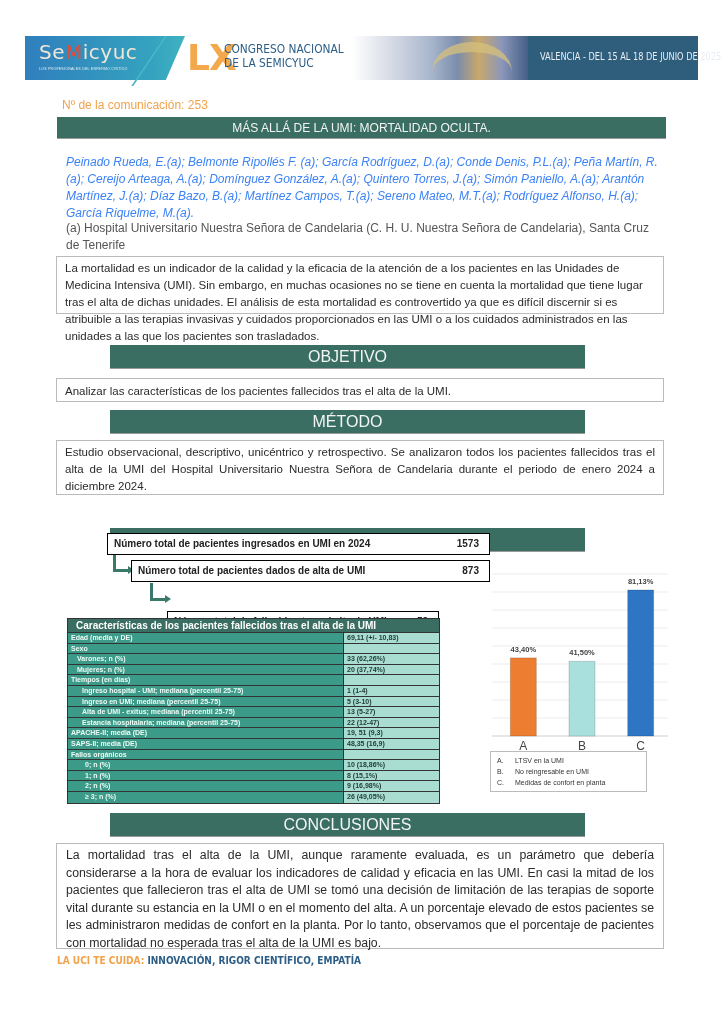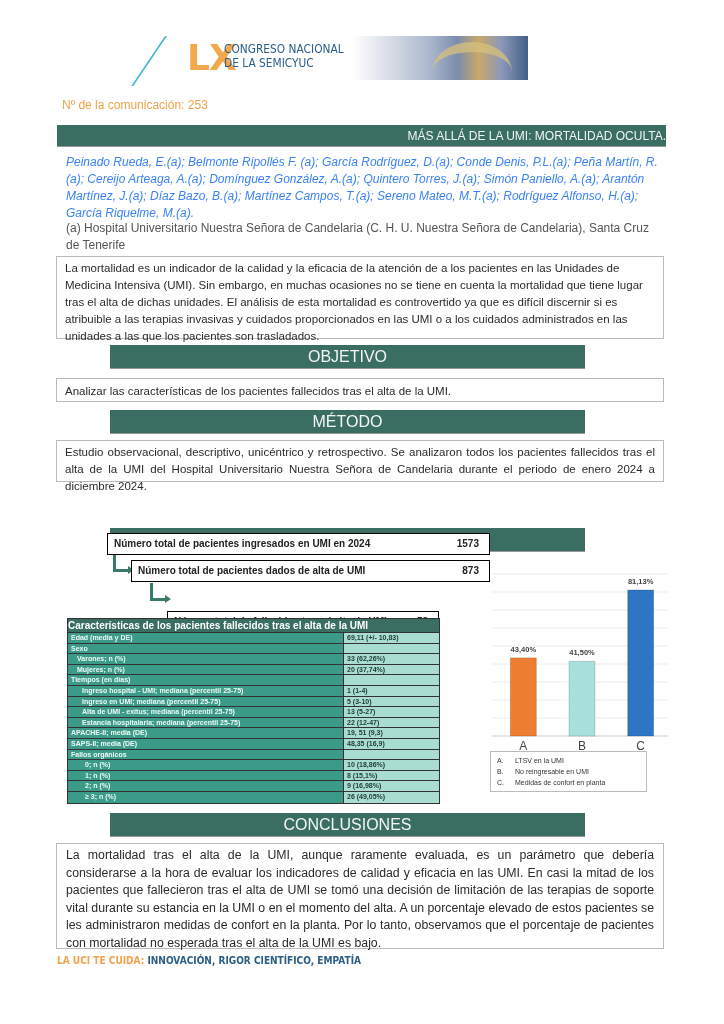--- a/index.html
+++ b/index.html
@@ -19,46 +19,46 @@
   .congreso { position: absolute; left: 199px; top: 6px; font-size: 12.5px; line-height: 14px; color: #2b5d87; font-family: "DejaVu Sans", sans-serif; transform: scaleX(0.85); transform-origin: left; white-space: nowrap; }
   .hdr-photo { position: absolute; left: 327px; top: 0; width: 176px; height: 44px;
     background: linear-gradient(90deg, #ffffff 0%, #d7dbe6 22%, #a8b6cc 45%, #7b8dac 60%, #c9a86a 72%, #8b97ba 85%, #445f86 100%); }
   .hdr-photo .arch { position: absolute; left: 80px; top: 6px; width: 80px; height: 60px; border-radius: 50% 50% 0 0; border-top: 10px solid #d7c17c; opacity: 0.75; }
   .hdr-date { position: absolute; left: 503px; top: 0; width: 170px; height: 44px; background: #2e5e7c; }
   .hdr-date span { position: absolute; left: 12px; top: 15px; font-size: 10px; color: #e9eef3; white-space: nowrap; transform: scaleX(0.82); transform-origin: left; font-family: "DejaVu Sans", sans-serif; }
 
   .comnum { position: absolute; left: 62px; top: 98px; font-size: 12px; color: #f1a24a; }
 
   .bar { position: absolute; background: #3a6e62; color: #f2f5f3; text-align: center; font-size: 16px; border-bottom: 1px solid #999; }
-  .title-bar { left: 57px; top: 125px; width: 609px; height: 22px; line-height: 22px; font-size: 12px; text-align: right; }
+  .title-bar { left: 57px; top: 117px; width: 609px; height: 22px; line-height: 22px; font-size: 12px; }
   .sec-bar { left: 110px; width: 475px; height: 24px; line-height: 24px; }
 
   .authors { position: absolute; left: 66px; top: 154px; width: 594px; font-size: 12px; line-height: 17px; font-style: italic; color: #3b82f6; }
   .affil { position: absolute; left: 66px; top: 220px; width: 594px; font-size: 12px; line-height: 17px; color: #555; }
 
   .box { position: absolute; left: 56px; width: 608px; border: 1px solid #bbb; background: #fff; font-size: 11.5px; line-height: 17px; color: #2b2b2b; padding: 3px 8px; }
-  .intro { top: 256px; height: 83px; }
+  .intro { top: 256px; height: 58px; }
   .obj { left: 56px; top: 378px; height: 24px; padding-top: 4px; }
-  .met { top: 440px; height: 42px; text-align: justify; }
+  .met { top: 440px; height: 55px; text-align: justify; }
   .conc { top: 843px; height: 106px; font-size: 12.3px; line-height: 17.5px; text-align: justify; padding: 3px 9px; }
 
   
   .flow { position: absolute; border: 1px solid #000000; background: #fff; font-size: 10px; font-weight: bold; color: #222; height: 22px; line-height: 20px; padding-left: 6px; }
   .flow .v { position: absolute; right: 10px; top: 0; }
   .f1 { left: 107px; top: 533px; width: 383px; }
   .f2 { left: 131px; top: 560px; width: 359px; }
   .f3 { left: 167px; top: 611px; width: 272px; }
   .arrow { position: absolute; border-left: 3px solid #3a7a6a; border-bottom: 3px solid #3a7a6a; width: 15px; }
   .arrow::after { content: ""; position: absolute; right: -6px; bottom: -5px; border-left: 6px solid #3a7a6a; border-top: 4px solid transparent; border-bottom: 4px solid transparent; }
   .a1 { left: 113px; top: 555px; height: 17px; }
   .a2 { left: 150px; top: 583px; height: 18px; }
 
   
   .tbl { position: absolute; left: 67px; top: 618px; width: 373px; border: 1px solid #333; border-collapse: collapse; }
-  .tbl-head { background: #3a6e62; color: #fff; font-weight: bold; font-size: 10px; height: 14px; line-height: 14px; padding-left: 0; border-bottom: 1px solid #333; }
+  .tbl-head { background: #3a6e62; color: #fff; font-weight: bold; font-size: 10px; height: 14px; line-height: 14px; padding-left: 8px; border-bottom: 1px solid #333; }
   .tbl-row { display: flex; height: 10.6px; border-bottom: 1px solid #333; font-size: 7px; font-weight: bold; line-height: 10px; }
   .tbl-row:last-child { border-bottom: none; }
   .tbl-row .k { width: 276px; background: #3c9b88; color: #eefaf6; padding-left: 3px; border-right: 1px solid #333; white-space: nowrap; overflow: hidden; }
   .tbl-row .val { flex: 1; background: #a9ddd1; color: #1e3a33; padding-left: 3px; }
   .tbl-row .k.l1 { padding-left: 9px; }
   .tbl-row .k.l2 { padding-left: 14px; }
   .tbl-row .k.l3 { padding-left: 17px; }
 
   
   .chart { position: absolute; left: 490px; top: 570px; width: 180px; height: 225px; }
@@ -67,29 +67,36 @@
   .legend .li .ll { width: 18px; }
 
   .footer-motto { position: absolute; left: 57px; top: 954px; font-size: 11px; font-weight: bold; font-family: "DejaVu Sans", sans-serif; transform: scaleX(0.82); transform-origin: left; white-space: nowrap; }
   .footer-motto .o { color: #f1a24a; }
   .footer-motto .b { color: #2b5d87; }
 </style>
 </head>
 <body>
 
 <div class="hdr">
+  <div class="hdr-logo">
+    <div class="logo-text"><span>Se</span><span class="m">M</span><span>icyuc</span></div>
+    <div class="logo-sub">LOS PROFESIONALES DEL ENFERMO CRÍTICO</div>
+  </div>
   <div class="hdr-slash"></div>
   <div class="lx">LX</div>
   <div class="congreso">
     <div>CONGRESO NACIONAL</div>
     <div>DE LA SEMICYUC</div>
   </div>
   <div class="hdr-photo">
       <div class="arch"></div>
     </div>
+  <div class="hdr-date">
+    <span>VALENCIA - DEL 15 AL 18 DE JUNIO DE 2025</span>
+  </div>
 </div>
 
 <div class="comnum">Nº de la comunicación: 253</div>
 <div class="bar title-bar">MÁS ALLÁ DE LA UMI: MORTALIDAD OCULTA.</div>
 
 <div class="authors">Peinado Rueda, E.(a); Belmonte Ripollés F. (a); García Rodríguez, D.(a); Conde Denis, P.L.(a); Peña Martín, R.(a); Cereijo Arteaga, A.(a); Domínguez González, A.(a); Quintero Torres, J.(a); Simón Paniello, A.(a); Arantón Martínez, J.(a); Díaz Bazo, B.(a); Martínez Campos, T.(a); Sereno Mateo, M.T.(a); Rodríguez Alfonso, H.(a); García Riquelme, M.(a).</div>
 <div class="affil">(a) Hospital Universitario Nuestra Señora de Candelaria (C. H. U. Nuestra Señora de Candelaria), Santa Cruz de Tenerife</div>
 
 <div class="box intro">La mortalidad es un indicador de la calidad y la eficacia de la atención de a los pacientes en las Unidades de Medicina Intensiva (UMI). Sin embargo, en muchas ocasiones no se tiene en cuenta la mortalidad que tiene lugar tras el alta de dichas unidades.  El análisis de esta mortalidad es controvertido ya que es difícil discernir si es atribuible a las terapias invasivas y cuidados proporcionados en las UMI o a los cuidados administrados en las unidades a las que los pacientes son trasladados.</div>
 

